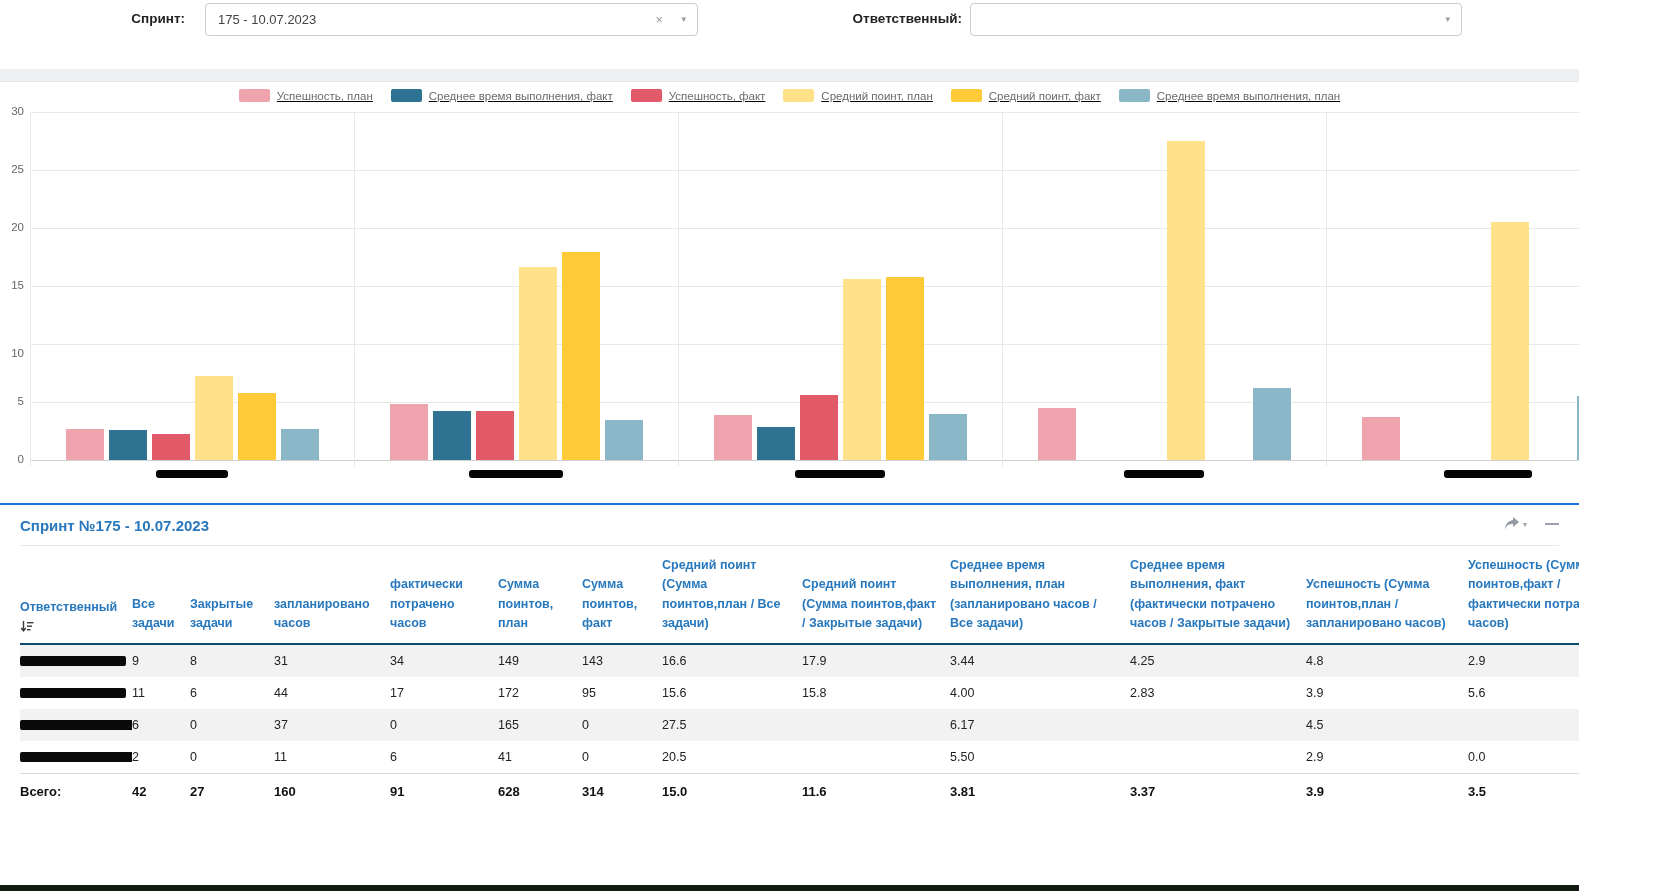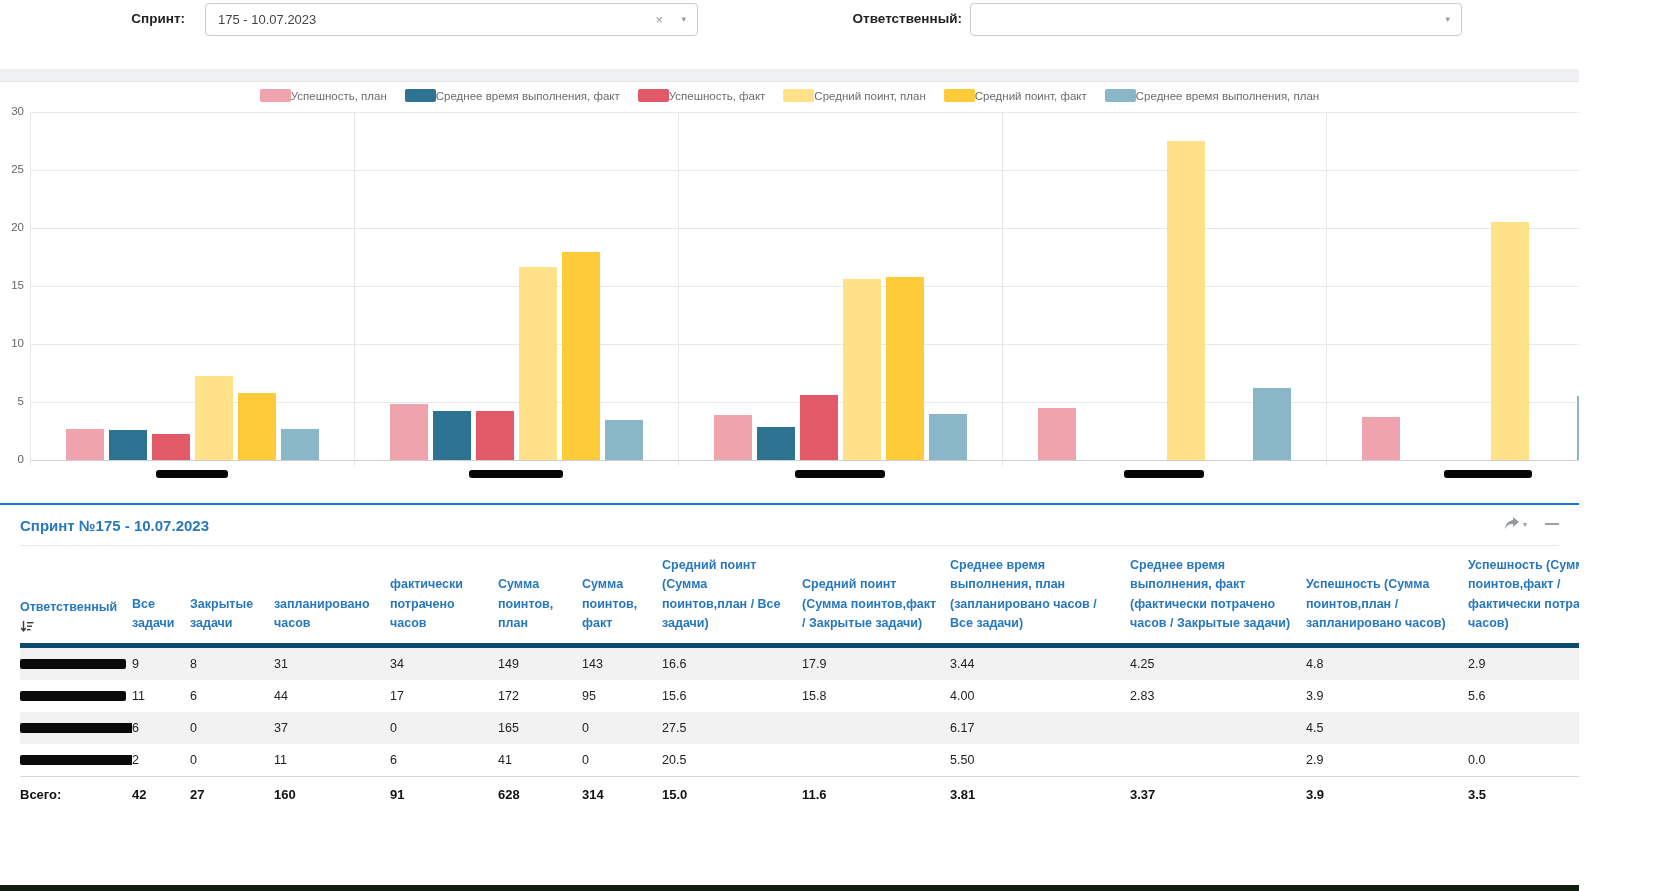--- a/index.html
+++ b/index.html
@@ -26,21 +26,21 @@
               border:none; border-radius:4px; color:#fff; font-size:13px; text-align:center;
               line-height:30px; cursor:pointer; font-family:"Liberation Sans", sans-serif; }
 
   .white-gap { height:3px; background:#fff; }
   .panel-strip { height:13px; background:#eef0f3; border-bottom:1px solid #e3e5e8; }
 
   
   .chart-section { position:relative; height:410px; background:#fff; }
   .legend { position:absolute; top:7px; left:0; right:0; display:flex; justify-content:center;
             align-items:center; gap:18px; }
-  .legend-item { display:flex; align-items:flex-end; cursor:pointer; }
+  .legend-item { display:flex; align-items:flex-end; gap:7px; cursor:pointer;text-decoration:underline; }
   .legend-swatch { width:31px; height:13px; border-radius:2px; }
   .legend-text { font-size:11.5px; color:#6b6b6b; white-space:nowrap; }
 
   .plot { position:absolute; left:0; top:30px; right:0; height:348px; }
   .gridline { position:absolute; left:30px; width:1620px; height:1px; background:#e8e8e8; }
   .gridline.zero { background:#cfcfcf; }
   .ytick { position:absolute; left:0; width:24px; text-align:right; font-size:11.5px; color:#666; }
   .vsep { position:absolute; top:0; width:1px; height:354px; background:#e8e8e8; }
   .bar { position:absolute; bottom:0; width:38px; }
   .xlabels { position:absolute; top:388px; left:0; right:0; height:10px; }
@@ -54,21 +54,21 @@
   .panel-title { position:absolute; left:0; top:12px; font-size:15px; font-weight:bold; color:#2878bd; }
   .panel-actions { position:absolute; right:0; top:12px; display:flex; align-items:center; gap:14px; color:#949aa3; }
   .share-wrap { display:flex; align-items:center; gap:3px; cursor:pointer; }
   .share-caret { font-size:8px; color:#9aa0a8; }
   .minus-btn { width:14px; height:2px; background:#9aa0a8; cursor:pointer; margin-left:4px; }
   .panel-hr { height:1px; background:#e8e8e8; }
 
   table.grid { width:1615px; border-collapse:collapse; table-layout:fixed; }
   table.grid th { vertical-align:bottom; text-align:left; color:#2878bd; font-size:12.5px;
                   font-weight:bold; line-height:1.55; padding:10px 10px 9px 0;
-                  border-bottom:5px solid #0c4a6e; }
+                  border-bottom:2px solid #0c4a6e; }
   table.grid td { font-size:12.5px; color:#222; padding:9px 10px 9px 0; white-space:nowrap;
                   overflow:hidden; }
   table.grid tbody tr:nth-child(odd) { background:#f2f2f2; }
   table.grid tfoot td { font-weight:bold; font-size:13px; color:#111; border-top:1px solid #d9d9d9; padding-top:10px; }
   .name-redact { height:10px; background:#0a0a0a; border-radius:2px; width:106px; }
   table.grid tbody tr:nth-child(3) .name-redact { width:121px; }
   table.grid tbody tr:nth-child(4) .name-redact { width:118px; }
   table.grid tbody tr:nth-child(5) .name-redact { width:111px; }
   .sort-wrap { margin-top:2px; height:14px; }
 
@@ -123,21 +123,21 @@
           <span class="legend-swatch" style="background: rgb(138, 183, 199);"></span>
           <span class="legend-text">Среднее время выполнения, план</span>
         </span>
       </div>
     <div class="plot">
         <div class="gridline zero" style="top: 348px;"></div>
         <div class="ytick" style="top: 341px;">0</div>
         <div class="gridline" style="top: 290px;"></div>
         <div class="ytick" style="top: 283px;">5</div>
         <div class="gridline" style="top: 232px;"></div>
-        <div class="ytick" style="top: 225px;">10</div>
+        <div class="ytick" style="top: 235px;">10</div>
         <div class="gridline" style="top: 174px;"></div>
         <div class="ytick" style="top: 167px;">15</div>
         <div class="gridline" style="top: 116px;"></div>
         <div class="ytick" style="top: 109px;">20</div>
         <div class="gridline" style="top: 58px;"></div>
         <div class="ytick" style="top: 51px;">25</div>
         <div class="gridline" style="top: 0px;"></div>
         <div class="ytick" style="top: -7px;">30</div>
         <div class="vsep" style="left: 30px;"></div>
         <div class="vsep" style="left: 354px;"></div>

